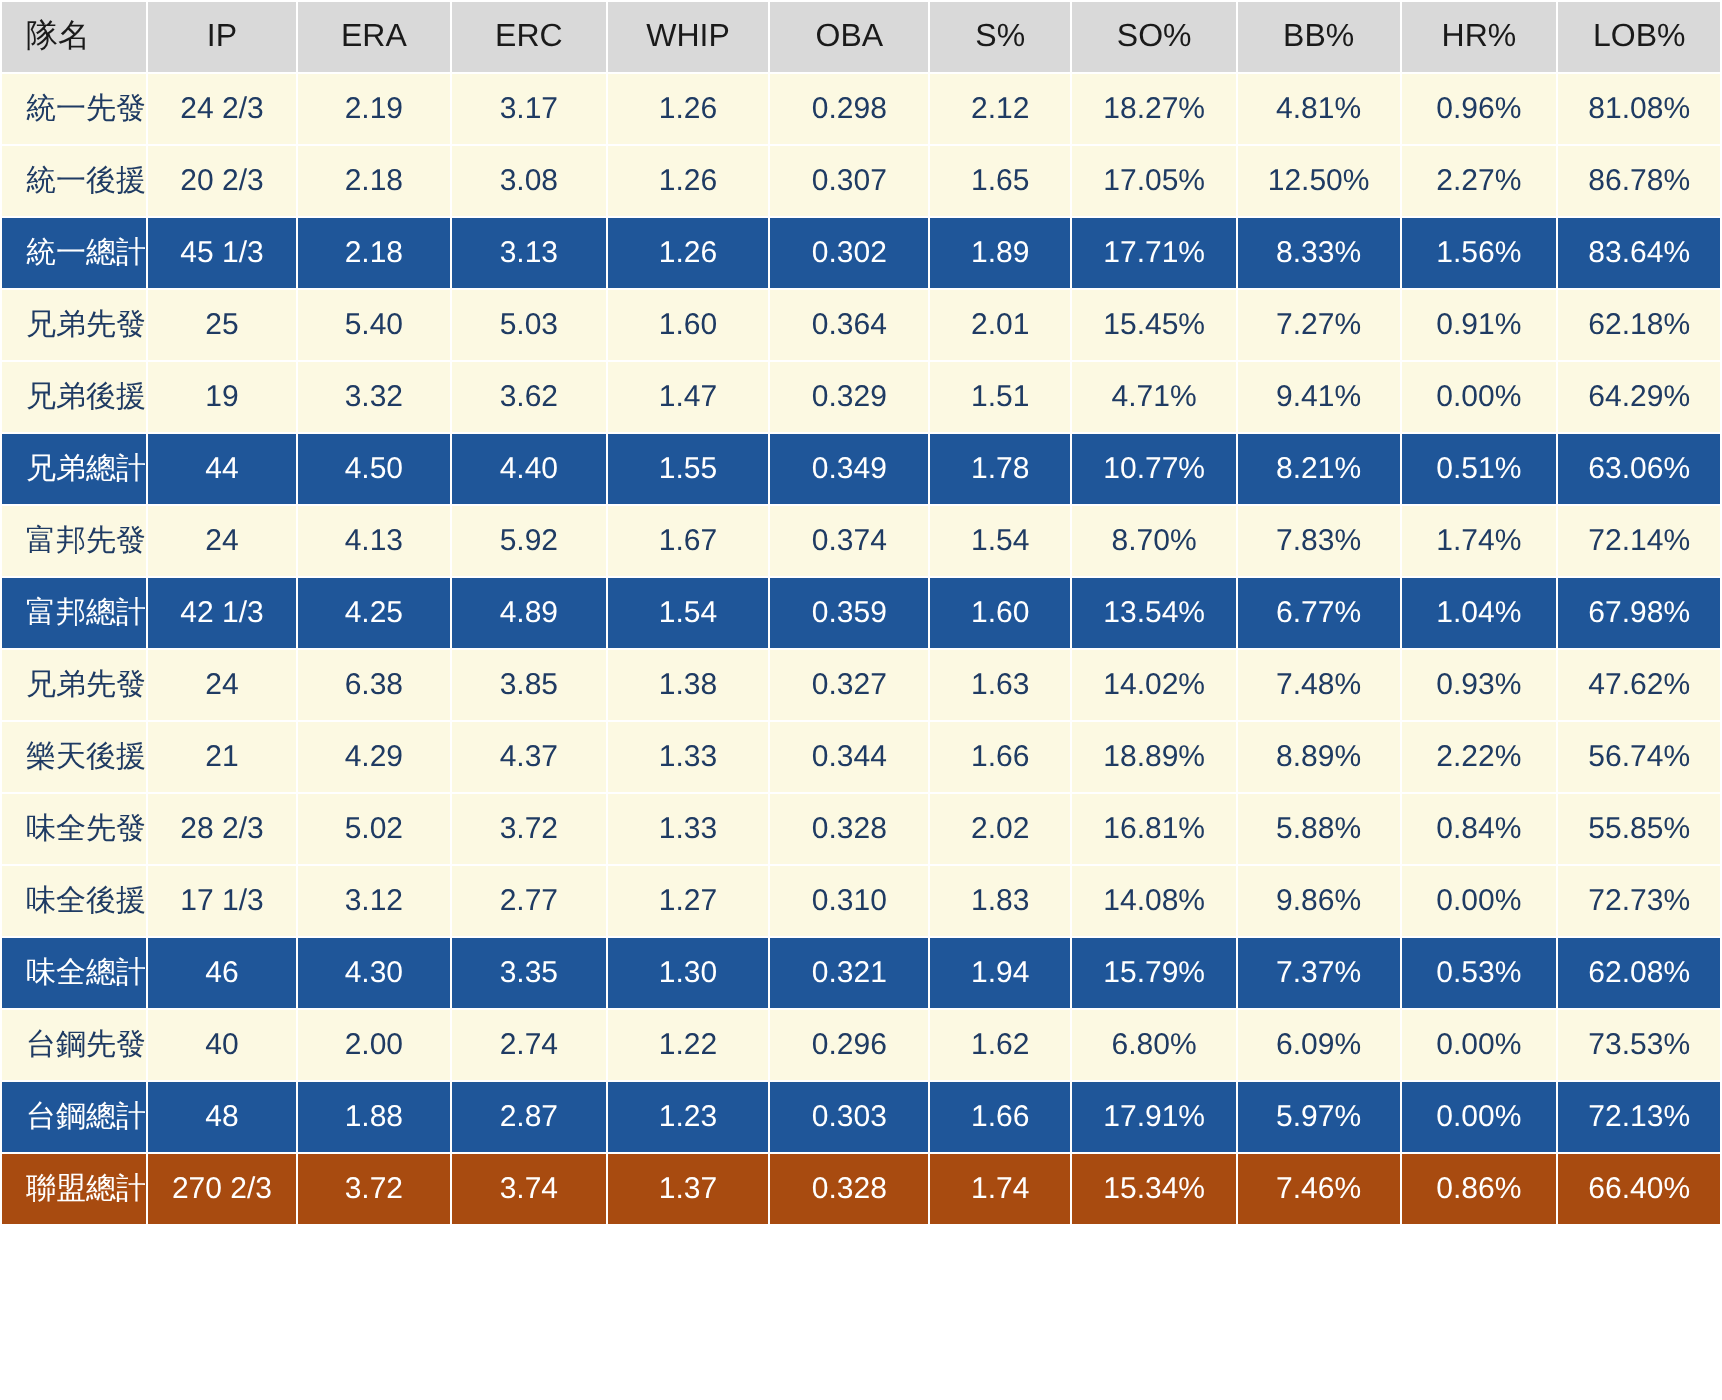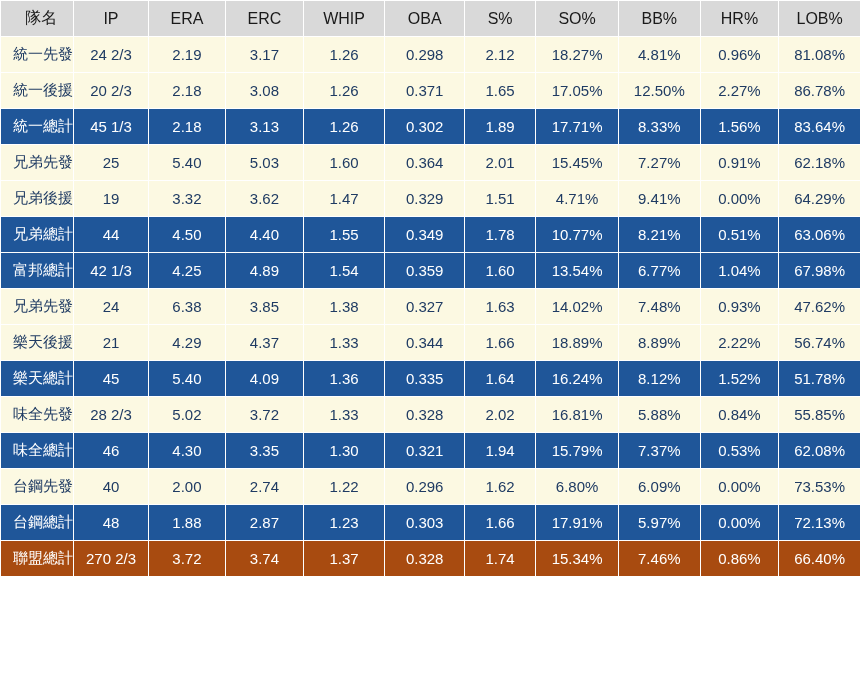--- a/index.html
+++ b/index.html
@@ -47,21 +47,21 @@
   }
   
   table.stats thead th {
     background: #d9d9d9;
     color: #1a1a1a;
     font-weight: normal;
     font-size: 16px;
     border-color: #ffffff;
   }
   table.stats thead th.name-col {
-    text-align: center;
+    text-align: left;
     padding-left: 12px;
   }
   
   tr.row-normal td {
     background: #fcf9e2;
     color: #1f3b63;
   }
   tr.row-normal td.name-col {
     text-align: center;
     padding-left: 12px;
@@ -131,21 +131,21 @@
         <td>4.81%</td>
         <td>0.96%</td>
         <td>81.08%</td>
       </tr>
       <tr class="row-normal">
         <td class="name-col">統一後援</td>
         <td>20 2/3</td>
         <td>2.18</td>
         <td>3.08</td>
         <td>1.26</td>
-        <td>0.371</td>
+        <td>0.307</td>
         <td>1.65</td>
         <td>17.05%</td>
         <td>12.50%</td>
         <td>2.27%</td>
         <td>86.78%</td>
       </tr>
       <tr class="row-total">
         <td class="name-col">統一總計</td>
         <td>45 1/3</td>
         <td>2.18</td>
@@ -190,20 +190,33 @@
         <td>4.50</td>
         <td>4.40</td>
         <td>1.55</td>
         <td>0.349</td>
         <td>1.78</td>
         <td>10.77%</td>
         <td>8.21%</td>
         <td>0.51%</td>
         <td>63.06%</td>
       </tr>
+      <tr class="row-normal">
+        <td class="name-col">富邦先發</td>
+        <td>24</td>
+        <td>4.13</td>
+        <td>5.92</td>
+        <td>1.67</td>
+        <td>0.374</td>
+        <td>1.54</td>
+        <td>8.70%</td>
+        <td>7.83%</td>
+        <td>1.74%</td>
+        <td>72.14%</td>
+      </tr>
       <tr class="row-total">
         <td class="name-col">富邦總計</td>
         <td>42 1/3</td>
         <td>4.25</td>
         <td>4.89</td>
         <td>1.54</td>
         <td>0.359</td>
         <td>1.60</td>
         <td>13.54%</td>
         <td>6.77%</td>
@@ -229,45 +242,45 @@
         <td>4.29</td>
         <td>4.37</td>
         <td>1.33</td>
         <td>0.344</td>
         <td>1.66</td>
         <td>18.89%</td>
         <td>8.89%</td>
         <td>2.22%</td>
         <td>56.74%</td>
       </tr>
-      <tr class="row-total">
-        <td class="name-col">樂天總計</td>
-        <td>45</td>
-        <td>5.40</td>
-        <td>4.09</td>
-        <td>1.36</td>
-        <td>0.335</td>
-        <td>1.64</td>
-        <td>16.24%</td>
-        <td>8.12%</td>
-        <td>1.52%</td>
-        <td>51.78%</td>
-      </tr>
       <tr class="row-normal">
         <td class="name-col">味全先發</td>
         <td>28 2/3</td>
         <td>5.02</td>
         <td>3.72</td>
         <td>1.33</td>
         <td>0.328</td>
         <td>2.02</td>
         <td>16.81%</td>
         <td>5.88%</td>
         <td>0.84%</td>
         <td>55.85%</td>
+      </tr>
+      <tr class="row-normal">
+        <td class="name-col">味全後援</td>
+        <td>17 1/3</td>
+        <td>3.12</td>
+        <td>2.77</td>
+        <td>1.27</td>
+        <td>0.310</td>
+        <td>1.83</td>
+        <td>14.08%</td>
+        <td>9.86%</td>
+        <td>0.00%</td>
+        <td>72.73%</td>
       </tr>
       <tr class="row-total">
         <td class="name-col">味全總計</td>
         <td>46</td>
         <td>4.30</td>
         <td>3.35</td>
         <td>1.30</td>
         <td>0.321</td>
         <td>1.94</td>
         <td>15.79%</td>

